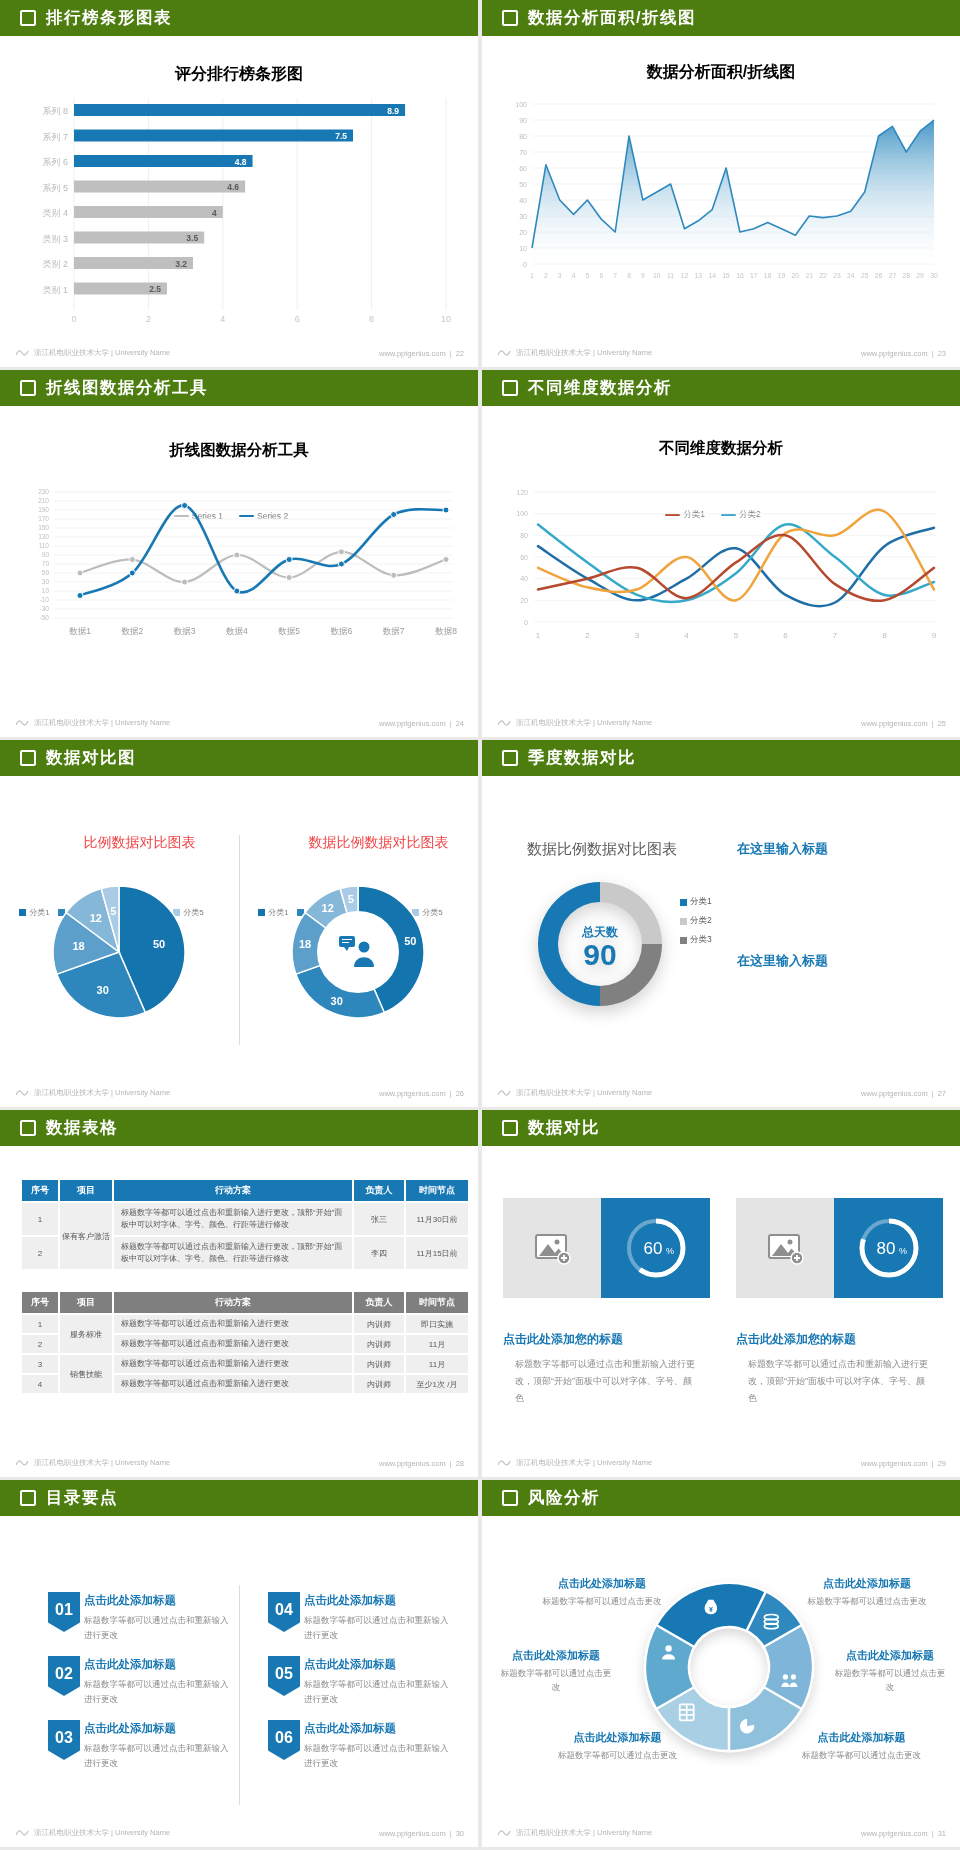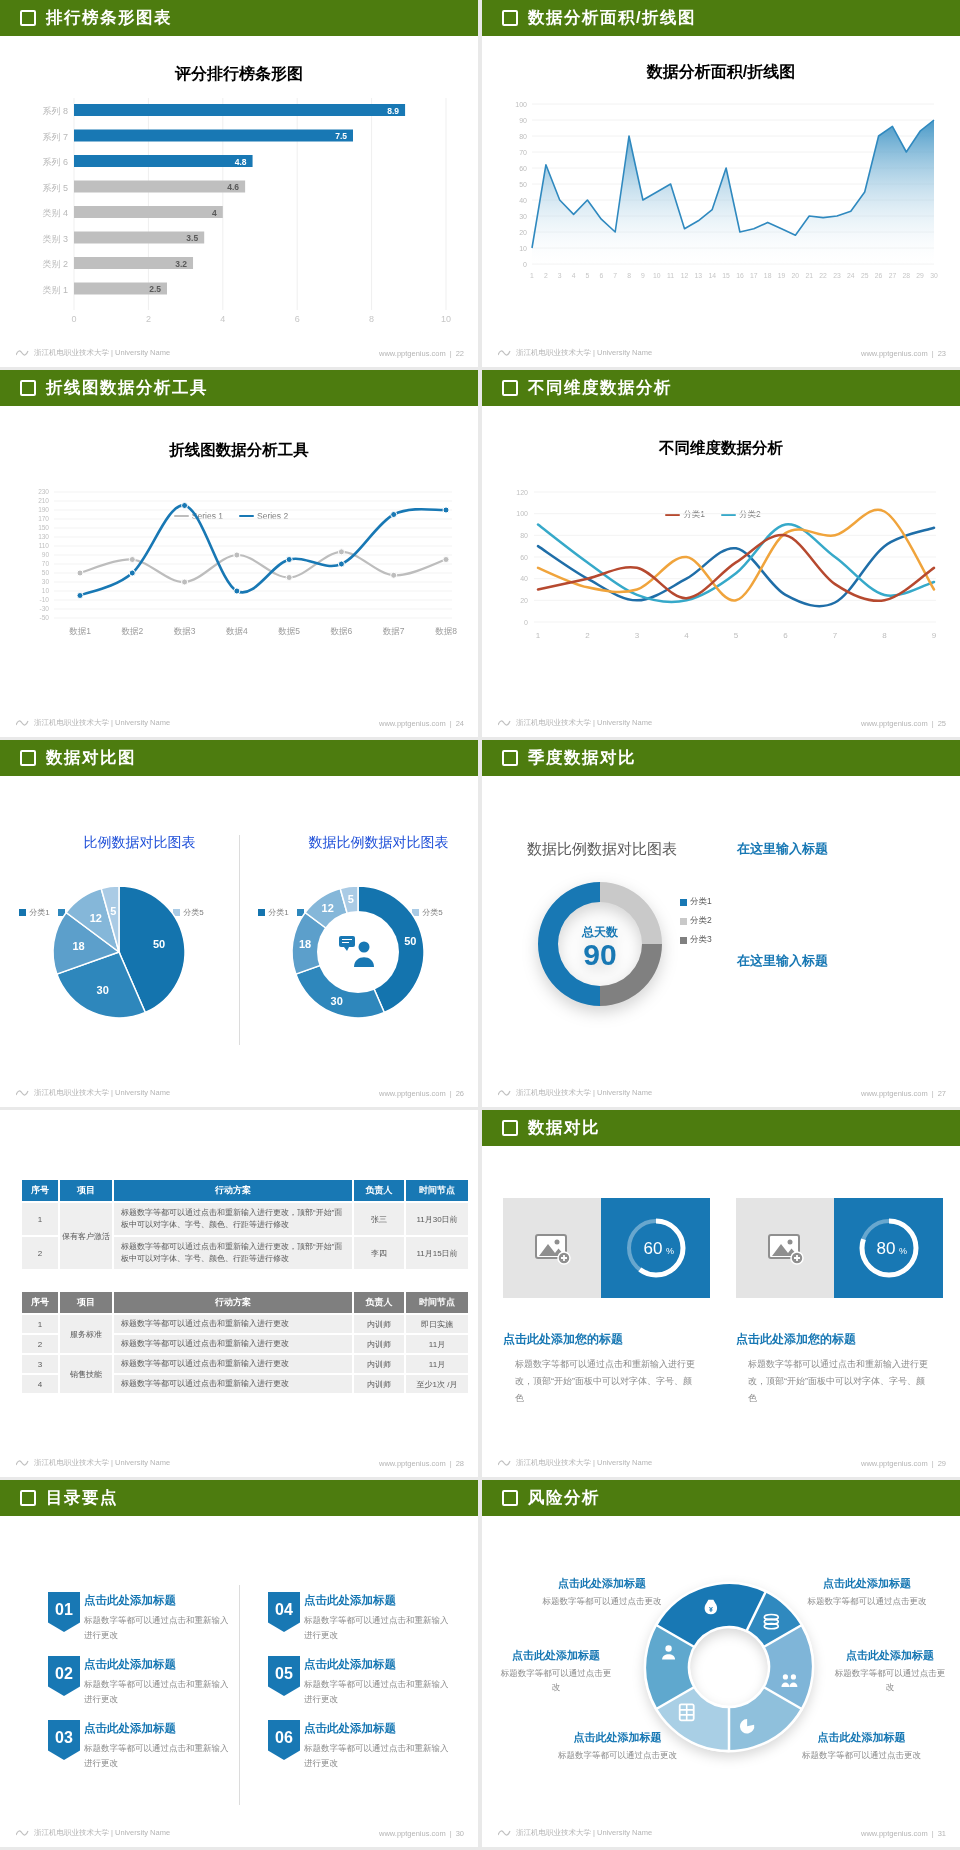--- a/index.html
+++ b/index.html
@@ -12,21 +12,21 @@
   .f-left{display:flex;align-items:center;gap:5px;}
   .f-right{display:flex;gap:4px;align-items:center;}
   .chart-title{position:absolute;left:0;right:0;text-align:center;color:#000000;font-weight:bold;}
   .abs{position:absolute;}
   .lgd-row{position:absolute;display:flex;justify-content:center;gap:16px;font-size:8.5px;color:#7F7F7F;align-items:center;left:0;right:16px;margin-top:45px;}
   .lgd{display:flex;align-items:center;gap:3px;}
   .lgd-sq{width:7px;height:7px;display:inline-block;}
   .lgd-bar{width:15px;height:2.5px;display:inline-block;border-radius:1px;}
   
   .half{position:absolute;top:36px;width:239px;height:300px;}
-  .h-title{position:absolute;top:58px;left:0;right:0;text-align:center;font-size:14px;color:#1d4ed8;padding-left:40px;}
+  .h-title{position:absolute;top:58px;left:0;right:0;text-align:center;font-size:14px;color:#ef4444;padding-left:40px;}
   .half .lgd-row{top:86px;font-size:8px;gap:8px;}
   .half svg{position:absolute;top:102px;left:44px;}
   .vdiv{position:absolute;width:1px;background:#DCDCDC;}
   
   .blk-h{position:absolute;font-size:13px;font-weight:bold;color:#1878B4;}
   .blk-b{position:absolute;font-size:9.5px;color:#737373;line-height:1.85;text-align:justify;}
   #lg27{position:absolute;left:198px;top:156px;display:flex;flex-direction:column;gap:7px;font-size:8.5px;color:#595959;}
   
   .tbl{position:absolute;left:20px;border-collapse:separate;border-spacing:2px;table-layout:fixed;width:438px;}
   .tbl th{color:#fff;font-size:9px;font-weight:bold;padding:4px 0;}
@@ -492,20 +492,24 @@
         </span>
       <span class="f-right">
           <span>www.pptgenius.com</span>
           <span>|</span>
           <span>27</span>
         </span>
     </div>
   </div>
 
   <div class="slide">
+    <div class="sl-header">
+      <span class="hdr-sq"></span>
+      <span class="hdr-title">数据表格</span>
+    </div>
     <table class="tbl t1">
       <colgroup>
           <col style="width:36px">
           <col style="width:52px">
           <col style="width:238px">
           <col style="width:50px">
           <col style="width:62px">
         </colgroup>
       <tbody>
           <tr>

